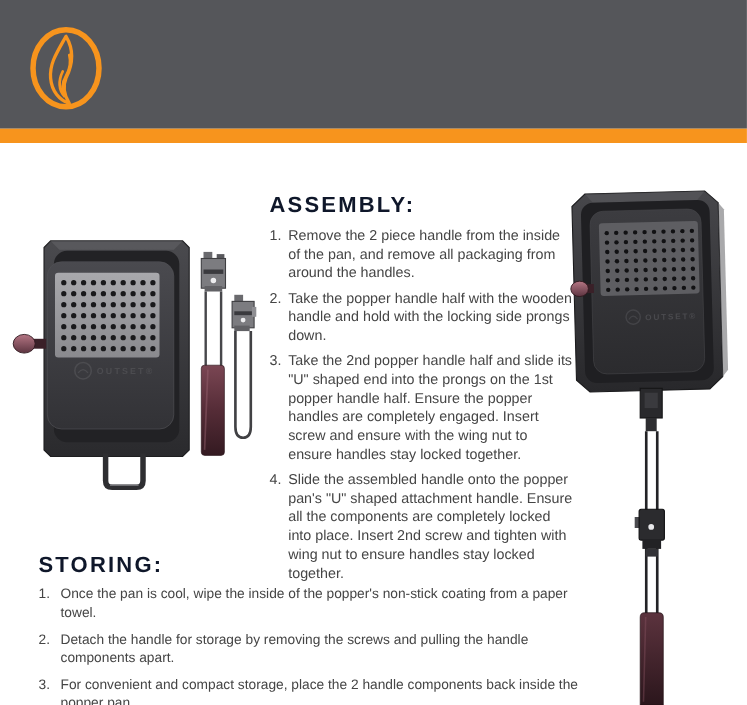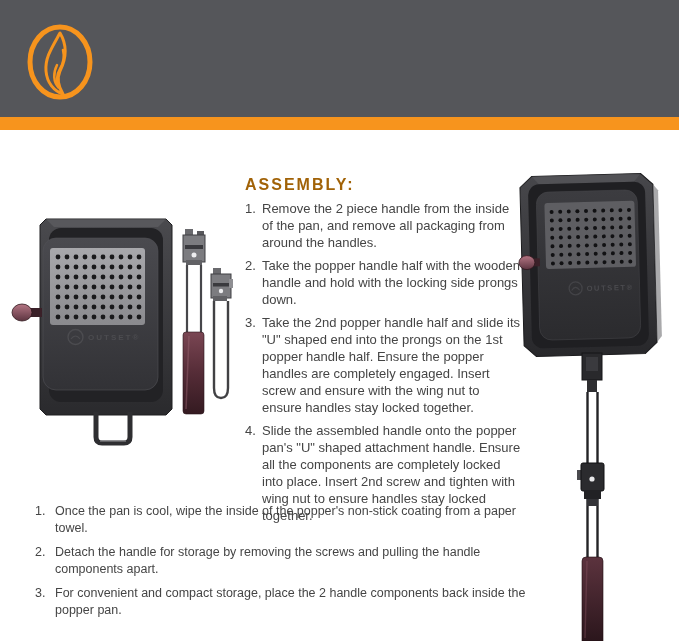--- a/index.html
+++ b/index.html
@@ -7,21 +7,21 @@
     position:relative;width:679px;height:641px;background:#ffffff;overflow:hidden;
     font-family:"Liberation Sans", sans-serif;color:#414141;
   }
   .banner{position:absolute;left:0;top:0;width:679px;height:117px;background:#55565A;}
   .accent-bar{position:absolute;left:0;top:117px;width:679px;height:13px;background:#F7941D;}
   .brand-logo{position:absolute;left:24px;top:20px;width:72px;height:84px;}
 
   .assembly-block{position:absolute;left:245px;top:176px;width:276px;}
   .storing-block{position:absolute;left:35px;top:503px;width:500px;}
   h2.section-heading{
-    margin:0 0 6px 0;font-size:16px;font-weight:bold;letter-spacing:2px;color:#a16207;
+    margin:0 0 6px 0;font-size:20px;font-weight:bold;letter-spacing:2px;color:#0f172a;
   }
   .steps{margin:0;padding:0;list-style:none;}
   .step{display:flex;margin-bottom:6px;font-size:13px;line-height:17px;color:#454545;}
   .storing-block .step{font-size:12.5px;line-height:17px;margin-bottom:7px;}
   .step-num{flex:0 0 17px;}
   .storing-block .step-num{flex:0 0 20px;}
   .step-text{flex:1;}
 
   .left-product{position:absolute;left:10px;top:195px;width:230px;height:260px;}
   .right-product{position:absolute;left:494px;top:152px;width:185px;height:489px;}
@@ -230,20 +230,21 @@
         <rect x="93" y="347" width="11" height="7" fill="#333337"></rect>
       </g>
       <g>
         <path d="M88 409 Q88 405 92 405 L105 405 Q109 405 109 409 L109 489 L88 489 Z" fill="url(#gWood2)" stroke="#1E0E12" stroke-width="0.6"></path>
         <path d="M93 409 L91 486" stroke="#8A5563" stroke-width="1.4" opacity="0.4"></path>
       </g>
     </g>
   </svg>
 
   <div class="storing-block">
+    <h2 class="section-heading">STORING:</h2>
     <ol class="steps">
       <li class="step">
         <span class="step-num">1.</span>
         <span class="step-text">Once the pan is cool, wipe the inside of the popper's non-stick coating from a paper towel.</span>
       </li>
       <li class="step">
         <span class="step-num">2.</span>
         <span class="step-text">Detach the handle for storage by removing the screws and pulling the handle components apart.</span>
       </li>
       <li class="step">

